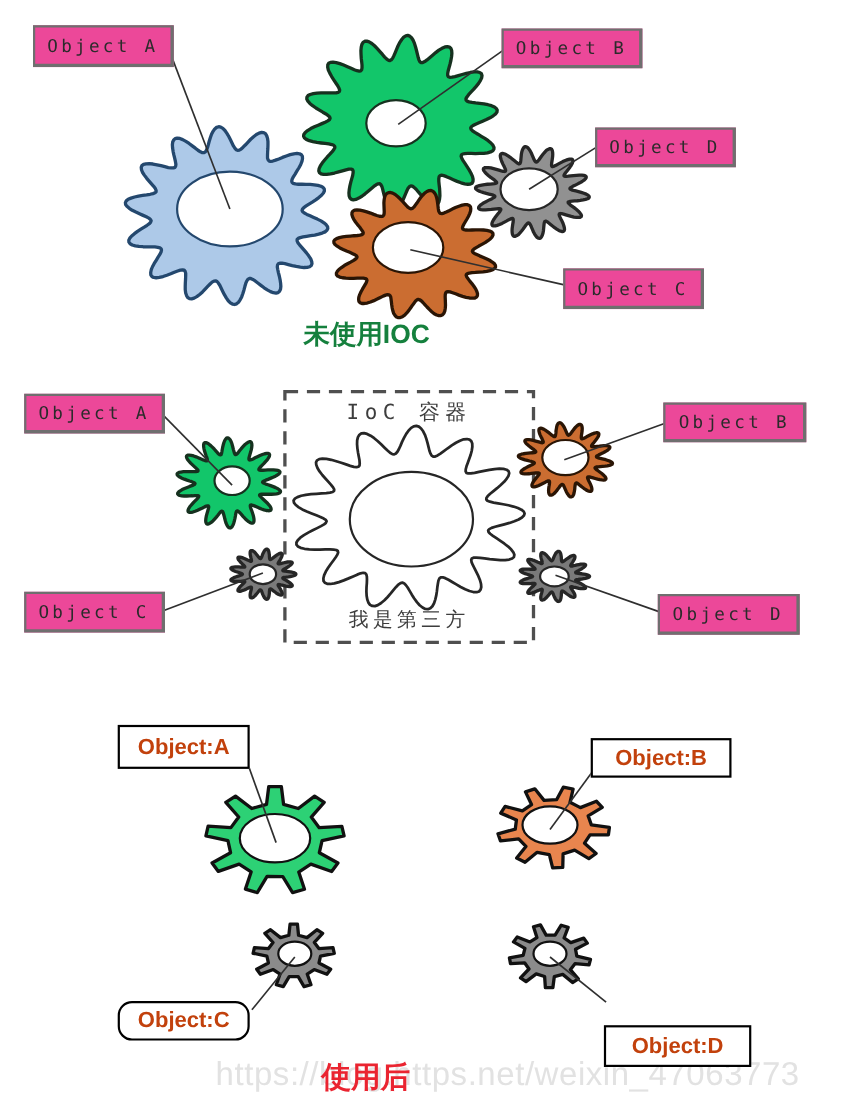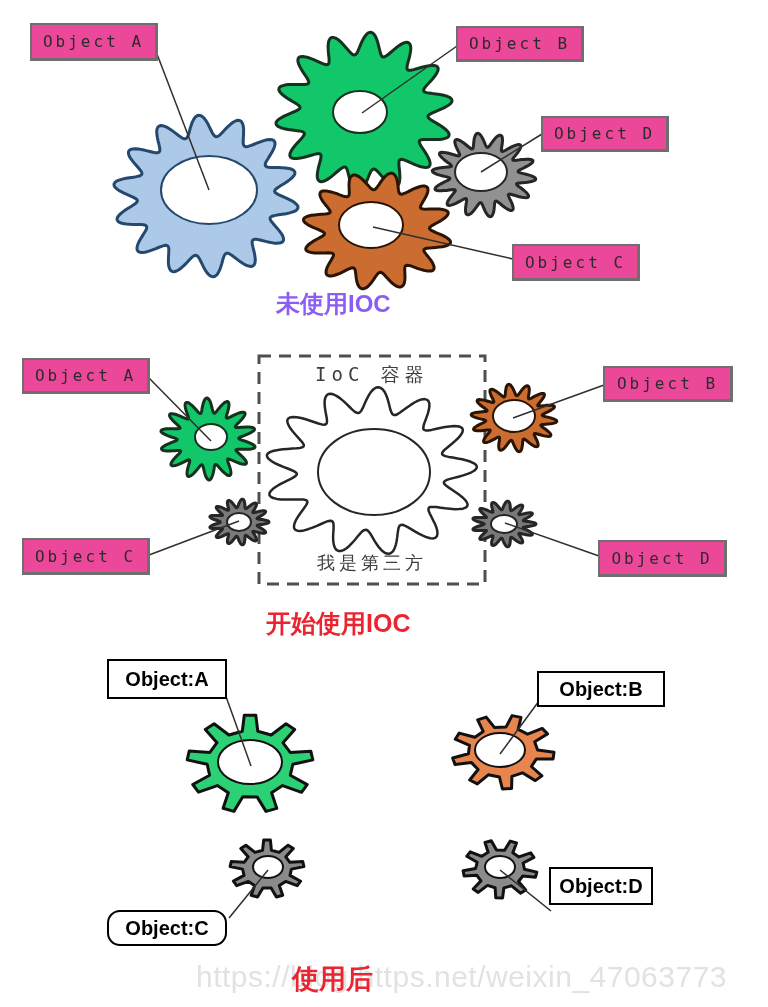--- a/index.html
+++ b/index.html
@@ -10,33 +10,33 @@
   
   .lblbox{position:absolute;z-index:5;background:#ec4899;
           border:2px solid #6f6f6f;border-right-width:3px;border-bottom-width:3px;
           display:flex;align-items:center;justify-content:center;
           font-family:"DejaVu Sans Mono", monospace;font-size:16px;letter-spacing:3px;
           color:#2b2b2b;box-sizing:border-box;white-space:nowrap;}
   
   .lblbox3{position:absolute;z-index:5;background:#ffffff;border:2px solid #000;
            display:flex;align-items:center;justify-content:center;
            font-family:"Liberation Sans", sans-serif;font-weight:bold;font-size:20px;
-           color:#000000;box-sizing:border-box;white-space:nowrap;}
+           color:#c2410c;box-sizing:border-box;white-space:nowrap;}
   .p-s1a{left:30px;top:23px;width:128px;height:38px;}
   .p-s1b{left:456px;top:26px;width:128px;height:36px;}
   .p-s1d{left:541px;top:116px;width:128px;height:36px;}
   .p-s1c{left:512px;top:244px;width:128px;height:37px;}
   .p-s2a{left:22px;top:358px;width:128px;height:36px;}
   .p-s2c{left:22px;top:538px;width:128px;height:37px;}
   .p-s2b{left:603px;top:366px;width:130px;height:36px;}
   .p-s2d{left:598px;top:540px;width:129px;height:37px;}
   .p-s3a{left:107px;top:659px;width:120px;height:40px;}
   .p-s3b{left:537px;top:671px;width:128px;height:36px;}
   .p-s3c{left:107px;top:910px;width:120px;height:36px;border-radius:13px;}
-  .p-s3d{left:549px;top:867px;width:104px;height:38px;}
+  .p-s3d{left:549px;top:932px;width:134px;height:38px;}
   
   .caption{position:absolute;z-index:6;font-weight:bold;color:#ea2430;
            font-family:"Liberation Sans", sans-serif;white-space:nowrap;}
   .cap1{left:276px;top:288px;font-size:24px;}
   .cap2{left:266px;top:607px;font-size:25px;}
   .cap3{left:292px;top:961px;font-size:27px;}
   
   .boxtext{position:absolute;z-index:3;font-family:"DejaVu Sans Mono", monospace;
            color:#3d3d3d;white-space:nowrap;}
   .ioc-title{left:259px;top:362px;width:226px;text-align:center;font-size:19px;letter-spacing:5px;}
@@ -106,17 +106,16 @@
   <div class="lblbox p-s2b">Object B</div>
   <div class="lblbox p-s2d">Object D</div>
 
   <div class="lblbox3 p-s3a">Object:A</div>
   <div class="lblbox3 p-s3b">Object:B</div>
   <div class="lblbox3 p-s3c">Object:C</div>
   <div class="lblbox3 p-s3d">Object:D</div>
 
   <div class="watermark" style="color: rgb(226, 226, 226);">https://blog.https.net/weixin_47063773</div>
 
-  <div class="caption cap1" style="color: #8b5cf6;">未使用IOC</div>
-  <div class="caption cap2" style="color: rgb(234, 36, 48);">开始使用IOC</div>
+  <div class="caption cap1" style="color: #15803d;">未使用IOC</div>
   <div class="caption cap3" style="color: rgb(234, 36, 48);">使用后</div>
 
 </div>
 
 </body></html>

